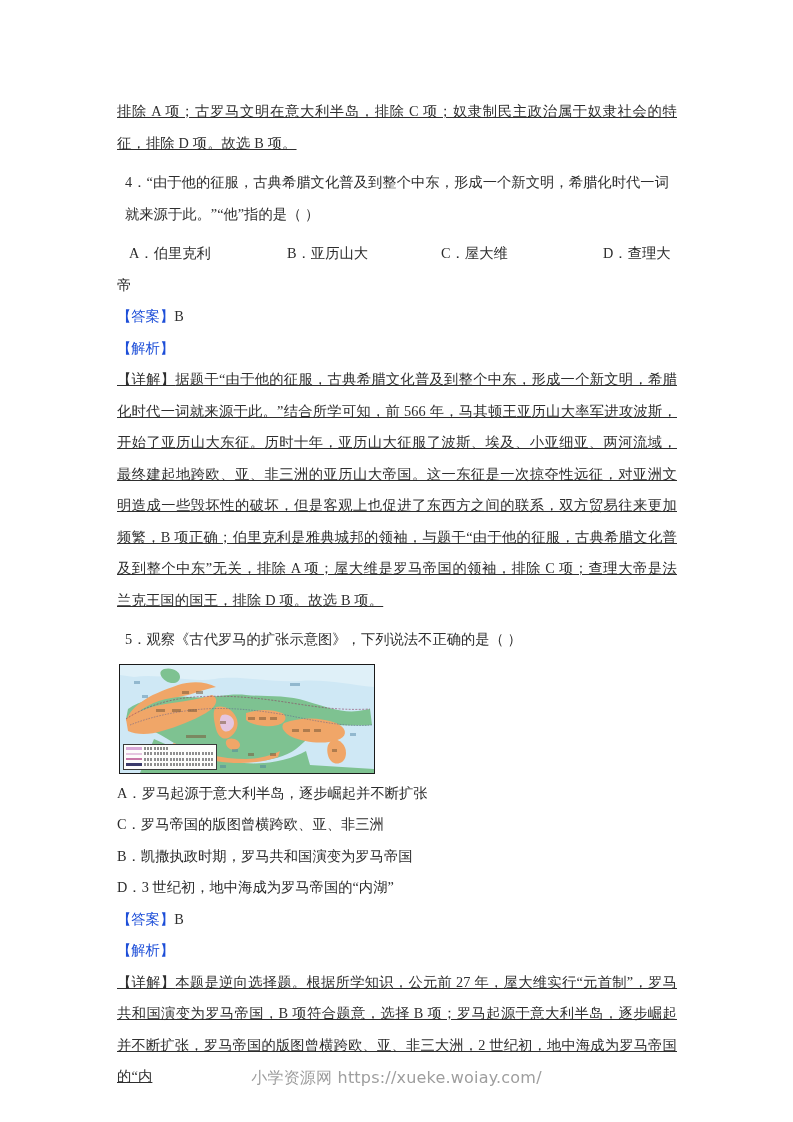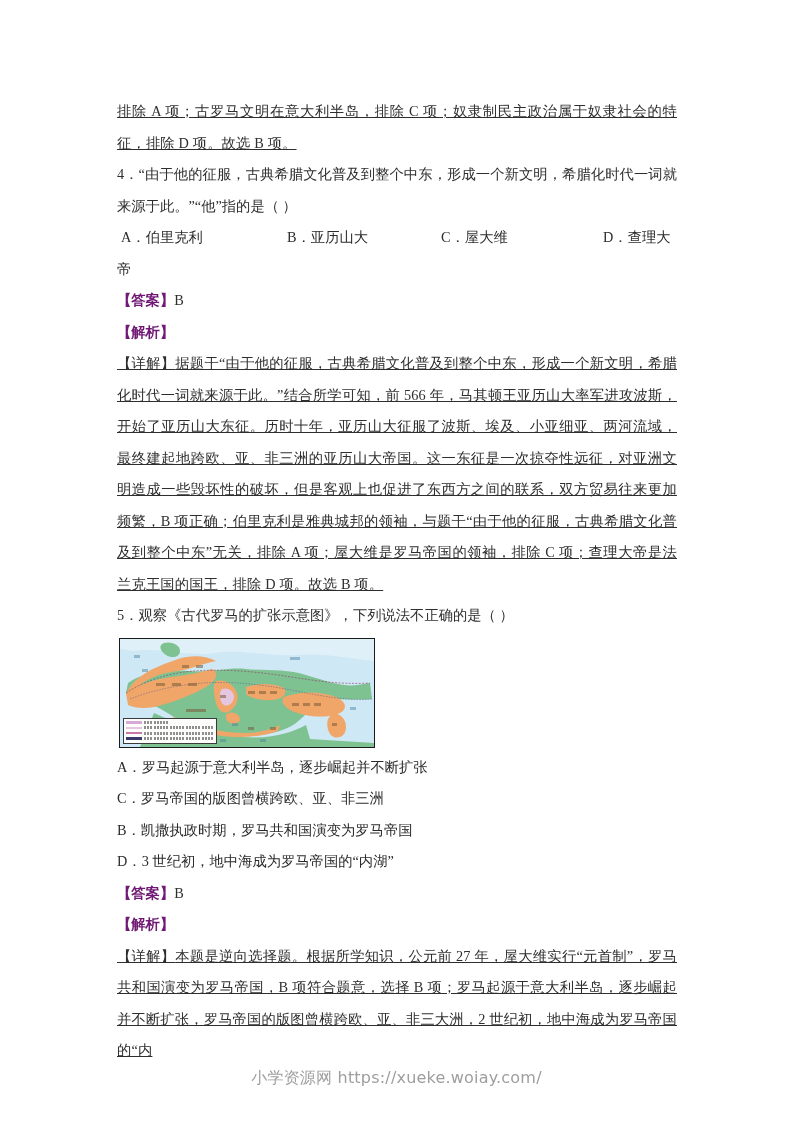--- a/index.html
+++ b/index.html
@@ -40,48 +40,47 @@
     margin: 0;
     color: #2e2e2e;
     text-decoration: underline;
   }
 
   .qline {
     font-size: 14.3px;
     line-height: 31.5px;
     text-align: justify;
     text-justify: inter-ideograph;
-    margin: 0;
+    margin: 8px;
     color: #2e2e2e;
   }
 
   .tag {
-    color: #701a75;
-    font-weight: bold;
+    color: #1d4ed8;
   }
   .tag-dark {
     color: #2e2e2e;
   }
 
   .label-line {
     font-size: 14.3px;
     line-height: 31.5px;
     margin: 0;
   }
 
   
   .opt-row {
     position: relative;
     font-size: 14.3px;
     line-height: 31.5px;
     height: 31.5px;
     white-space: nowrap;
   }
   .opt-row > span { position: absolute; top: 0; }
-  .opt-a { left: 4px; text-align: right; }
+  .opt-a { left: 12px; text-align: right; }
   .opt-b { left: 162px; margin-left: 8px; }
   .opt-c { left: 324px; }
   .opt-d { left: 486px; }
 
   .opt-stack {
     font-size: 14.3px;
     line-height: 31.5px;
     margin: 0;
   }
 

